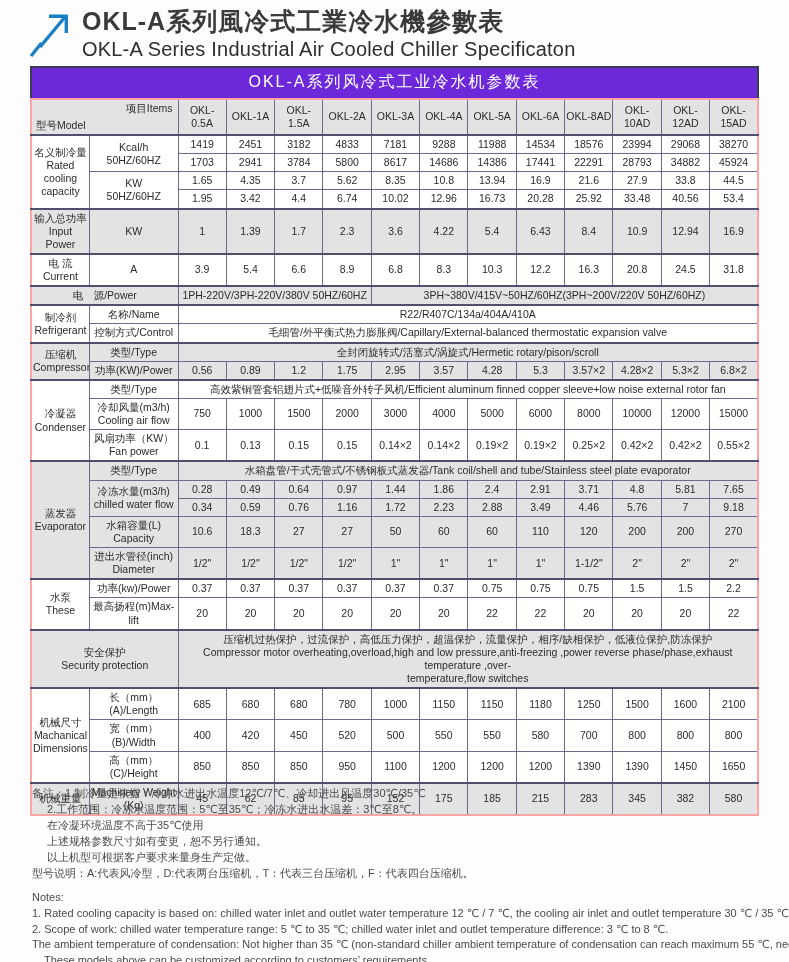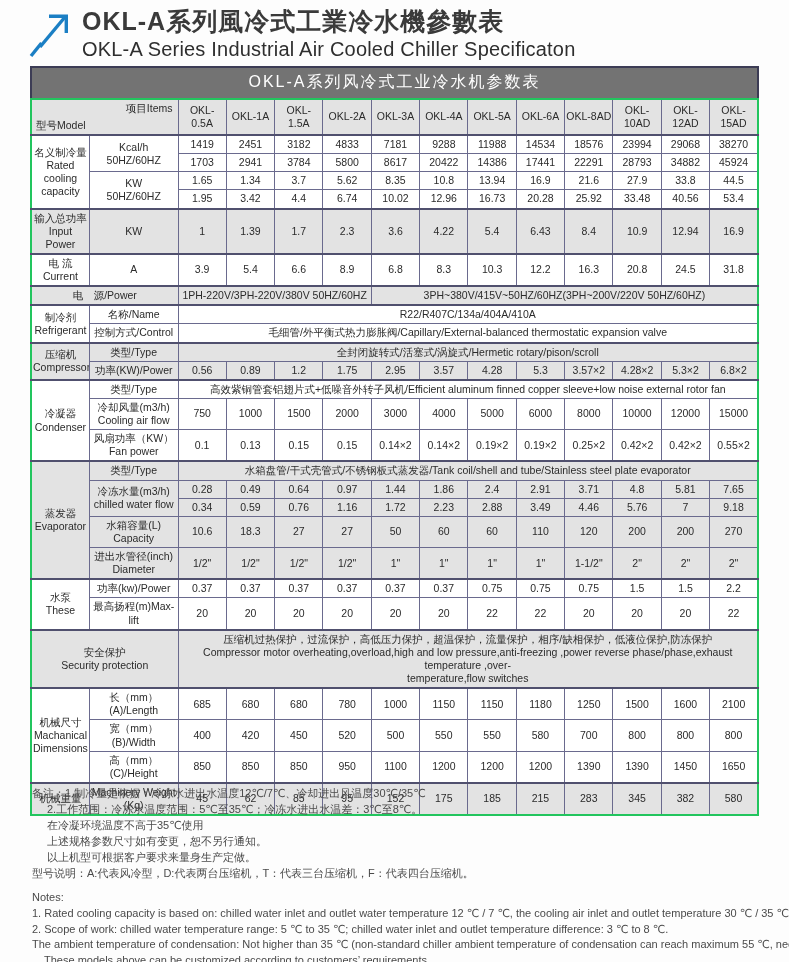--- a/index.html
+++ b/index.html
@@ -13,27 +13,27 @@
   
   .doc-header{position:absolute;left:28px;top:6px;display:flex;align-items:flex-start;}
   .logo{width:46px;height:50px;margin-top:2px;flex:none;}
   .titles{margin-left:8px;}
   .title-zh{font-size:25px;font-weight:bold;color:#3a3a3a;letter-spacing:1px;line-height:1.2;}
   .title-en{font-size:20px;color:#2e2e2e;margin-top:2px;letter-spacing:0.2px;}
 
   
   .tbl-wrap{position:absolute;left:30px;top:66px;width:729px;}
   .banner{
-    background:#737373;color:#fff;text-align:center;
+    background:#6d28d9;color:#fff;text-align:center;
     font-size:16px;letter-spacing:2px;padding:4px 0 5px 0;
     border:2px solid #3c3c55;border-bottom:none;box-sizing:border-box;
   }
   table.spec{
     width:729px;table-layout:fixed;border-collapse:collapse;
-    border:2px solid #22c55e;background:#fff;
+    border:2px solid #fca5a5;background:#fff;
   }
   table.spec td{
     border:1px solid #6a6a8e;
     text-align:center;vertical-align:middle;
     font-size:10.5px;line-height:1.25;white-space:pre-line;
     padding:2px 1px;color:#2b2b2b;overflow:hidden;
   }
   tr.g td{background:#e3e3e3;}
   tr.sec td{border-top:2px solid #50506e;}
   td.k-m{font-size:10.5px;padding:7px 0;}
@@ -130,33 +130,33 @@
             <td class="k-v">23994</td>
             <td class="k-v">29068</td>
             <td class="k-v">38270</td>
           </tr>
           <tr class="">
             <td class="k-v">1703</td>
             <td class="k-v">2941</td>
             <td class="k-v">3784</td>
             <td class="k-v">5800</td>
             <td class="k-v">8617</td>
-            <td class="k-v">20422</td>
+            <td class="k-v">14686</td>
             <td class="k-v">14386</td>
             <td class="k-v">17441</td>
             <td class="k-v">22291</td>
             <td class="k-v">28793</td>
             <td class="k-v">34882</td>
             <td class="k-v">45924</td>
           </tr>
           <tr class="">
             <td rowspan="2" class="k-i">KW
 50HZ/60HZ</td>
             <td class="k-v">1.65</td>
-            <td class="k-v">1.34</td>
+            <td class="k-v">4.35</td>
             <td class="k-v">3.7</td>
             <td class="k-v">5.62</td>
             <td class="k-v">8.35</td>
             <td class="k-v">10.8</td>
             <td class="k-v">13.94</td>
             <td class="k-v">16.9</td>
             <td class="k-v">21.6</td>
             <td class="k-v">27.9</td>
             <td class="k-v">33.8</td>
             <td class="k-v">44.5</td>

